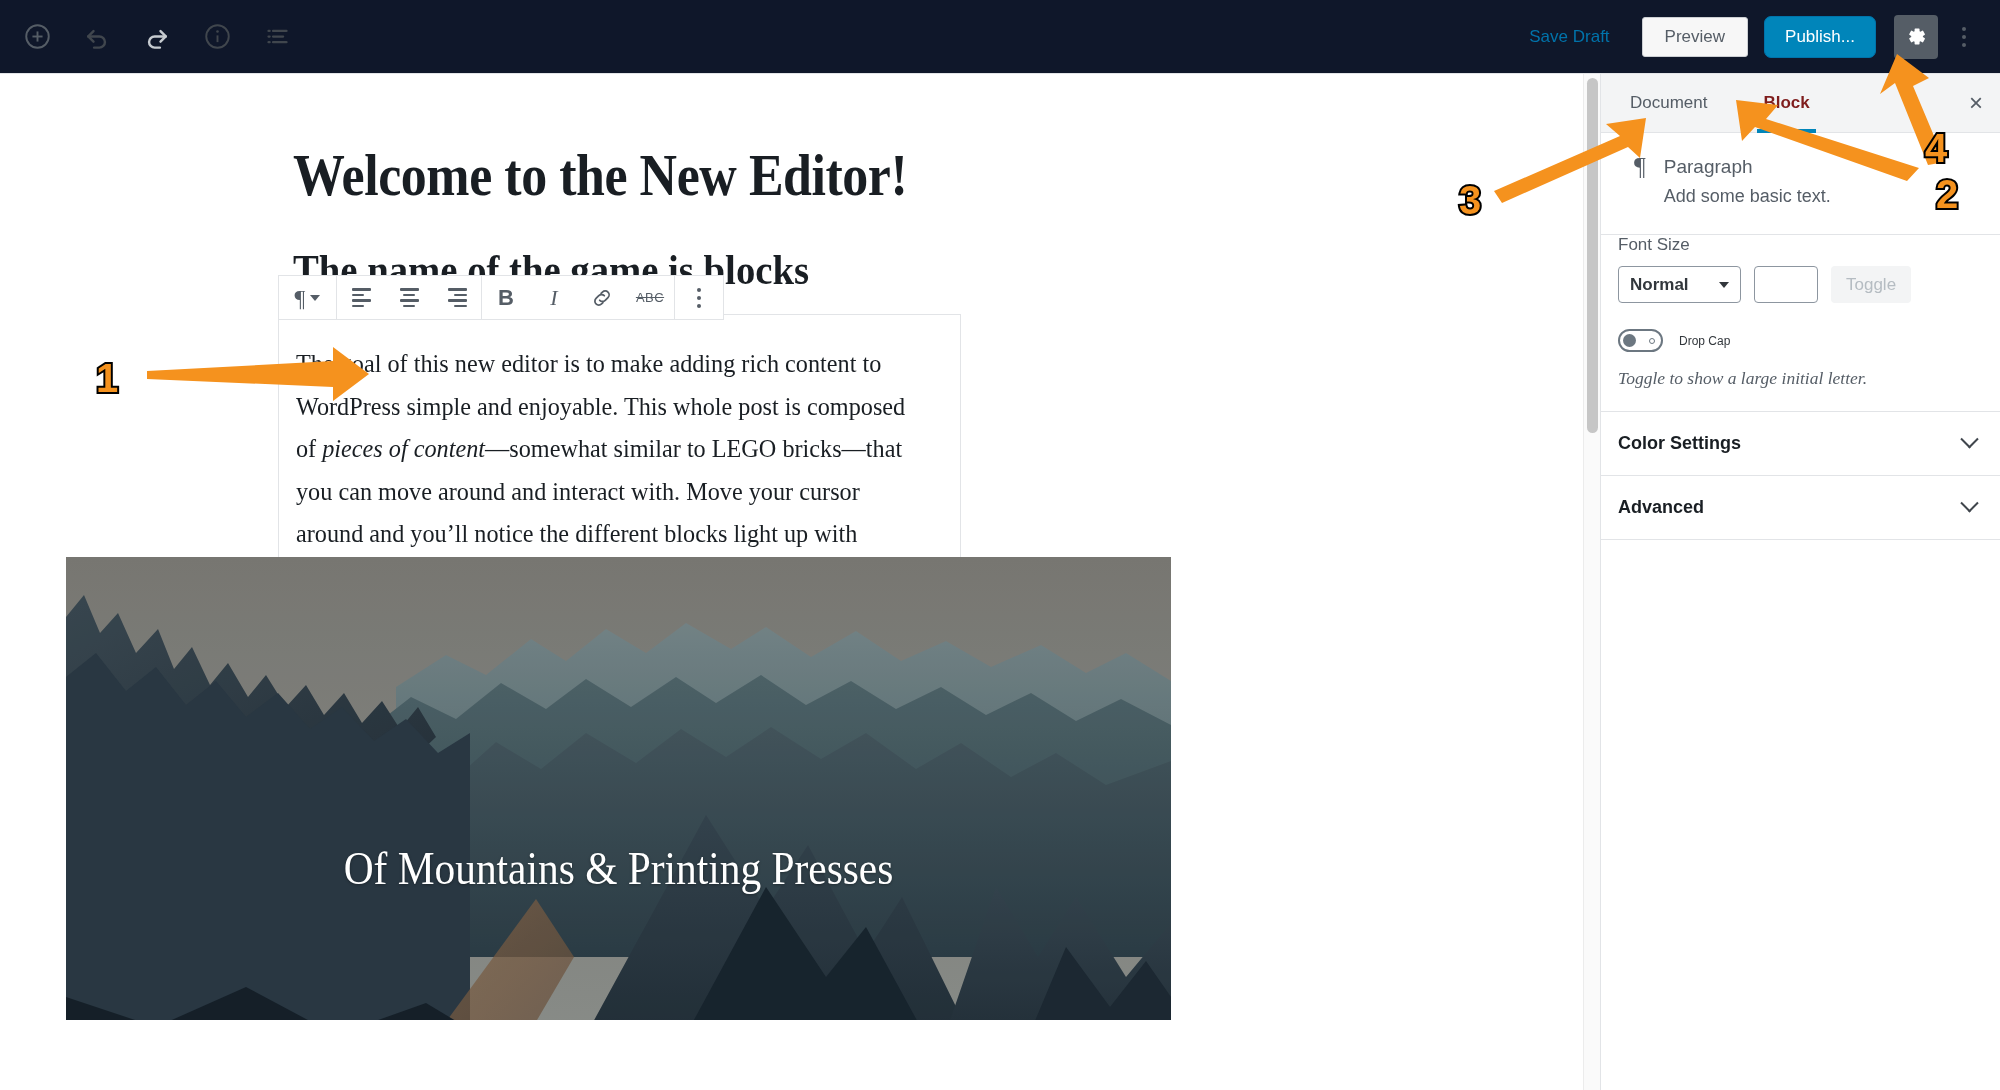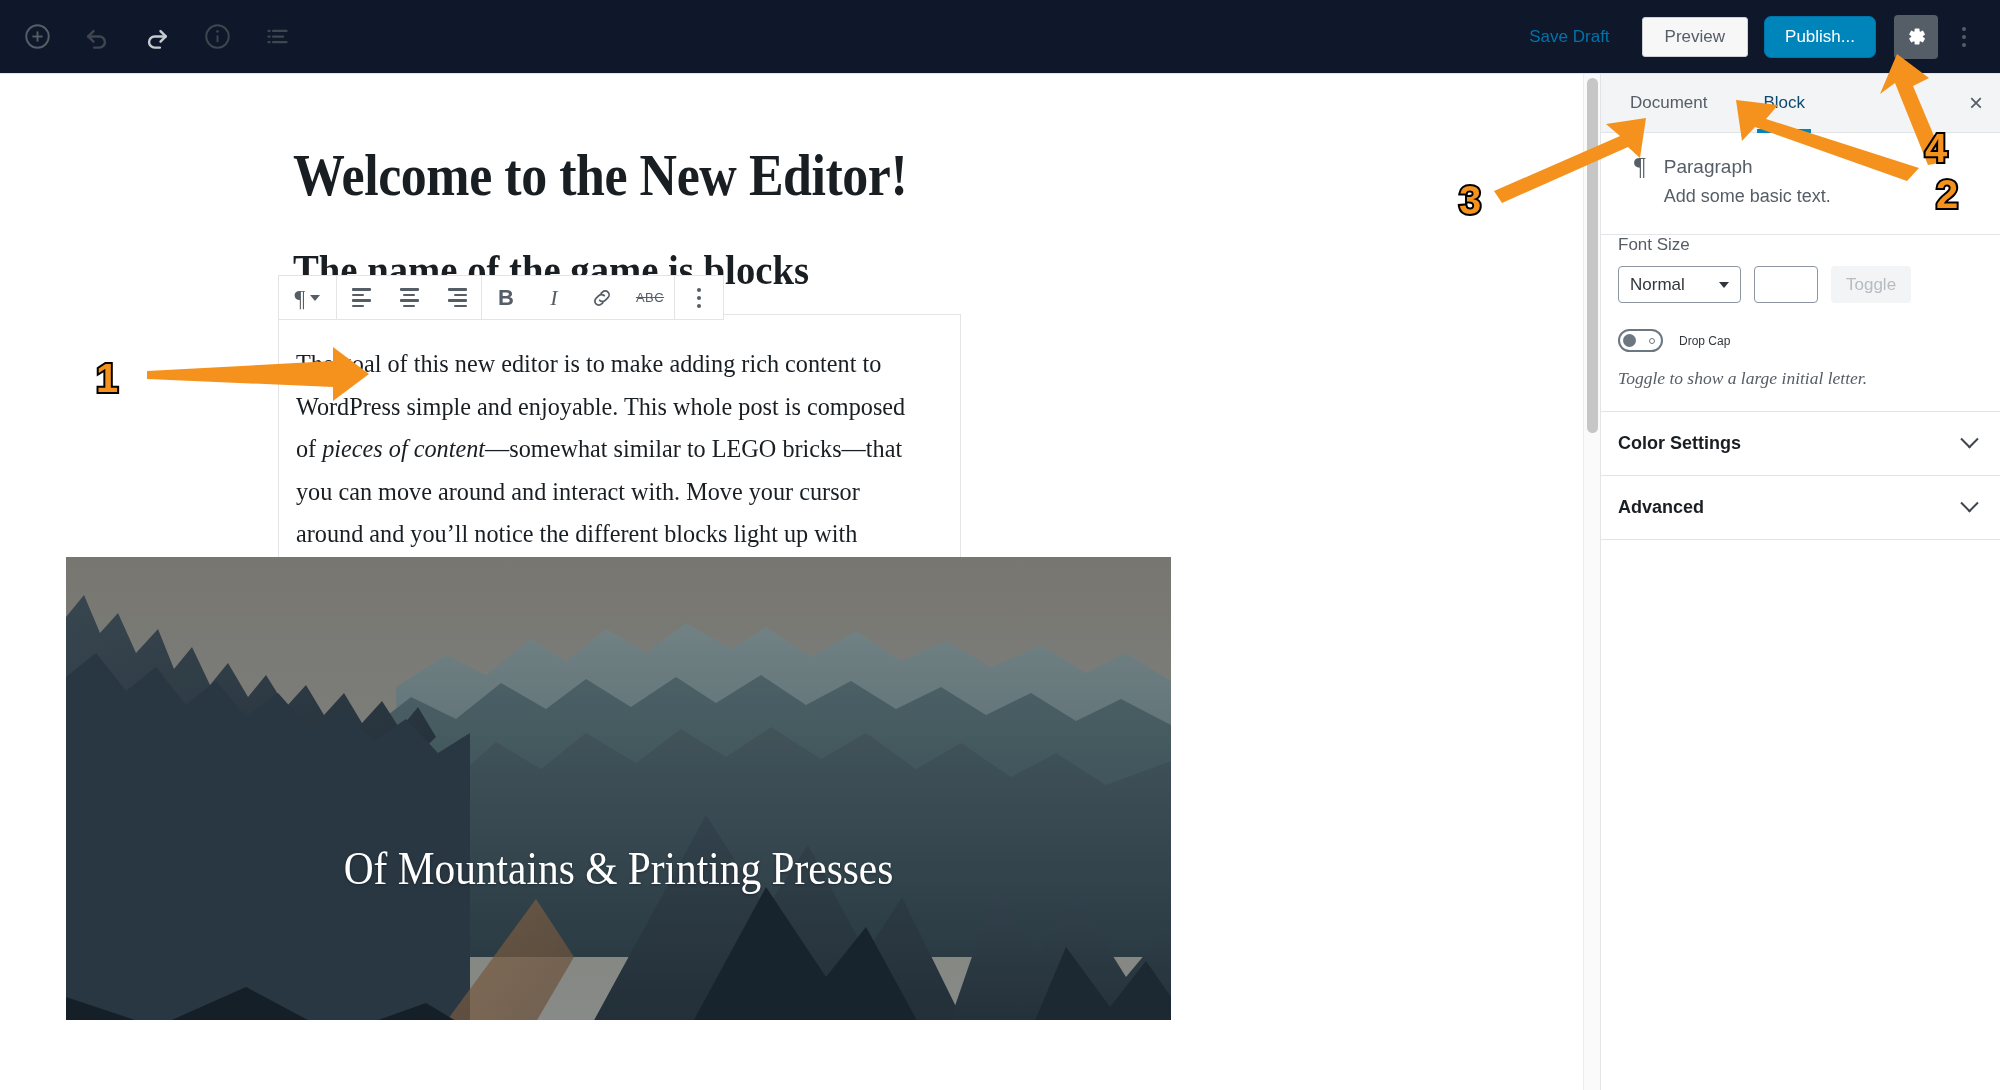--- a/index.html
+++ b/index.html
@@ -271,22 +271,22 @@
     font-size: 17px;
     color: #555d66;
     background: none;
     border: none;
     cursor: pointer;
     position: relative;
     font-family: "Liberation Sans", sans-serif;
   }
   #tab-document { margin-left: 11px; }
   #tab-block {
-    color: #0c4a6e;
-    font-weight: normal;
+    color: #7f1d1d;
+    font-weight: bold;
     margin-left: 20px;
   }
   #tab-block::after {
     content: "";
     position: absolute;
     left: 12px; right: 12px; bottom: -1px;
     height: 4px;
     background: #0085ba;
   }
   #sidebar-close-btn {
@@ -347,20 +347,21 @@
     width: 123px; height: 37px;
     border: 1px solid #8d96a0;
     border-radius: 4px;
     background: #fff;
     display: flex;
     align-items: center;
     padding: 0 11px;
     font-size: 17px;
     color: #32373c;
     cursor: pointer;
+    font-weight: bold;
   }
   #font-size-select .caret-dn { margin-left: auto; border-top-color: #32373c; }
   #font-size-number {
     width: 64px; height: 37px;
     border: 1px solid #8d96a0;
     border-radius: 4px;
     background: #fff;
     font-size: 17px;
     padding: 0 8px;
     font-family: "Liberation Sans", sans-serif;

